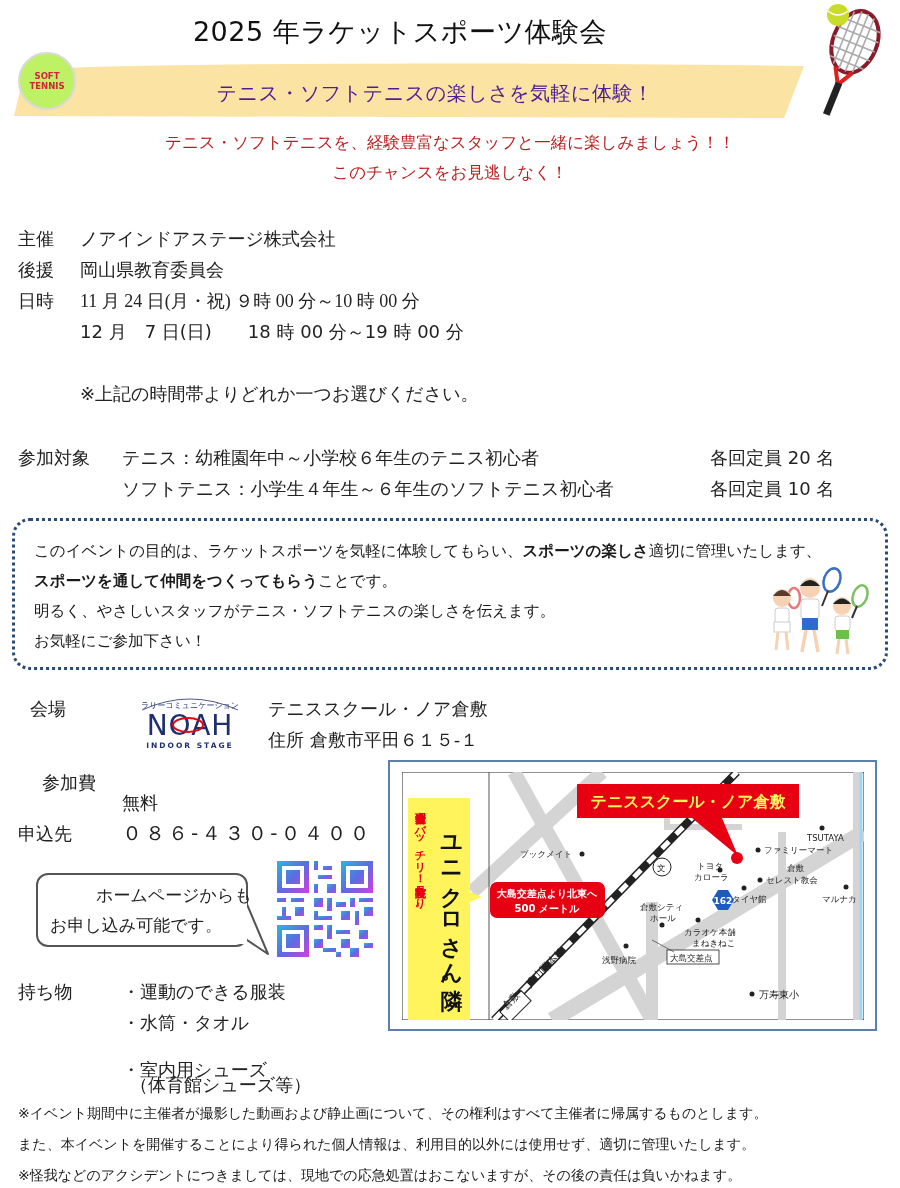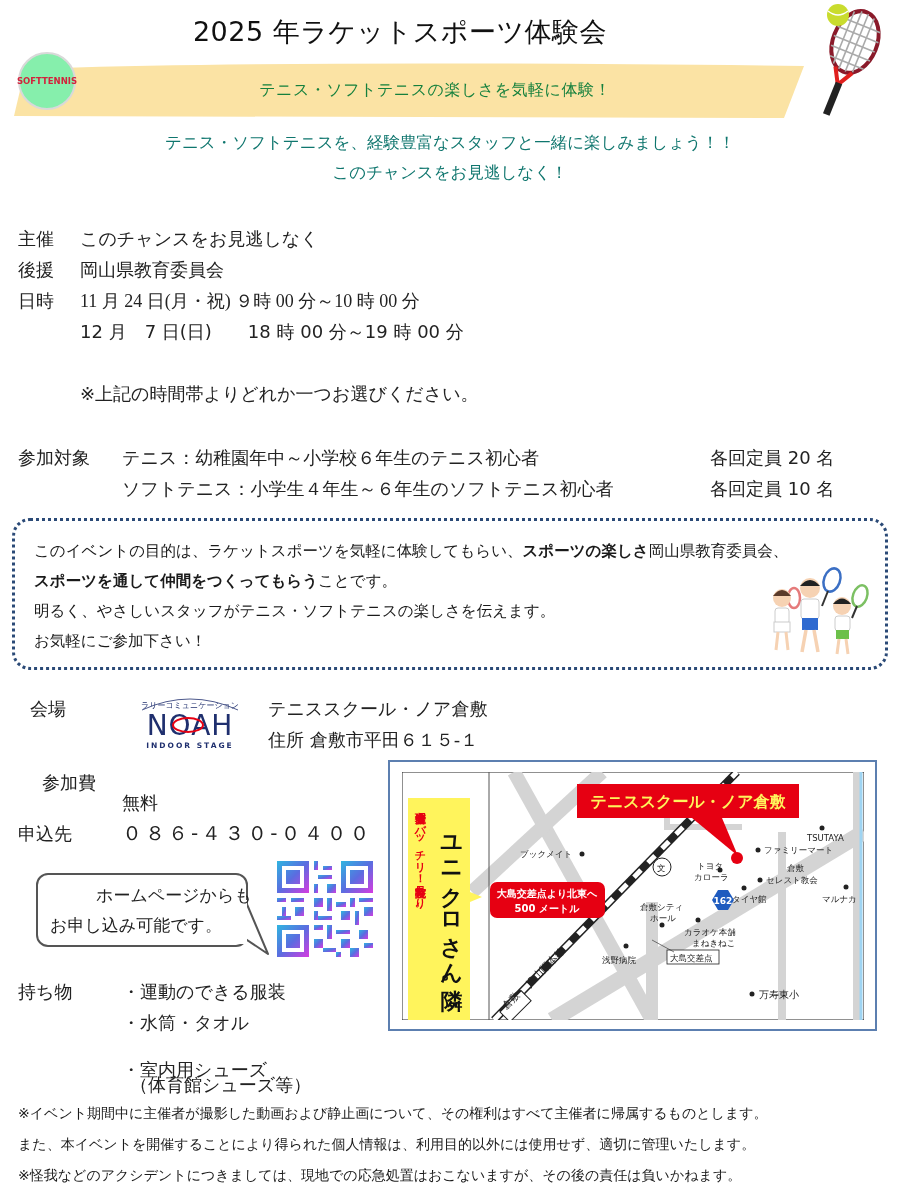--- a/index.html
+++ b/index.html
@@ -3,26 +3,26 @@
 <meta charset="utf-8">
 <style>
   * { box-sizing: border-box; margin: 0; padding: 0; }
   html, body { width: 900px; height: 1188px; background: #ffffff; overflow: hidden; }
   body { position: relative; font-family: "DejaVu Sans", "Liberation Sans", sans-serif; color: #1a1a1a; }
   .abs { position: absolute; }
 
   
   .title { left: 0; width: 800px; top: 14px; text-align: center; font-size: 27px; letter-spacing: 0.5px; color: #111; }
   .banner { left: 14px; top: 56px; width: 790px; height: 62px; }
-  .subtitle { left: 0; width: 870px; top: 80px; text-align: center; font-size: 16px; color: #15803d; letter-spacing: 0.5px; }
-  .ball { left: 18px; top: 52px; width: 58px; height: 58px; border-radius: 50%; background: #86efac; border: 2px solid #d9d9d9; display: flex; align-items: center; justify-content: center; }
+  .subtitle { left: 0; width: 870px; top: 80px; text-align: center; font-size: 20px; color: #4c1d95; letter-spacing: 0.5px; }
+  .ball { left: 18px; top: 52px; width: 58px; height: 58px; border-radius: 50%; background: #bef264; border: 2px solid #d9d9d9; display: flex; flex-direction: column; align-items: center; justify-content: center; }
   .ball span { font-size: 8.5px; font-weight: bold; color: #d2233c; line-height: 10px; }
   .racket { left: 800px; top: 2px; width: 90px; height: 118px; }
 
-  .intro { left: 0; width: 900px; text-align: center; font-size: 16.5px; color: #0f766e; }
+  .intro { left: 0; width: 900px; text-align: center; font-size: 16.5px; color: #b91c1c; }
 
   .row { left: 18px; font-size: 18px; color: #222; white-space: nowrap; }
   .val { position: absolute; font-size: 18px; color: #222; white-space: nowrap; }
 
   .purpose-box { left: 12px; top: 518px; width: 876px; height: 152px; border: 3px dotted #2b4a77; border-radius: 18px; }
   .purpose-line { left: 34px; font-size: 15.5px; color: #1a1a1a; white-space: nowrap; }
   .purpose-line b { font-weight: bold; }
   .kids { left: 760px; top: 566px; width: 110px; height: 94px; }
 
   .noah { left: 122px; top: 694px; width: 136px; height: 56px; }
@@ -67,36 +67,36 @@
     <rect x="52" y="84" width="7" height="34" fill="#222"></rect>
   </g>
   <circle cx="38" cy="13" r="11" fill="#c9dc2e"></circle>
   <path d="M28 9 Q38 17 48 9" stroke="#fff" stroke-width="1.5" fill="none"></path>
 </svg>
 
 <div class="abs intro" style="top:132px;">テニス・ソフトテニスを、経験豊富なスタッフと一緒に楽しみましょう！！</div>
 <div class="abs intro" style="top:162px;">このチャンスをお見逃しなく！</div>
 
 <div class="abs row" style="top:227px;">主催</div>
-<div class="val" style="left:80px; top:227px;">このチャンスをお見逃しなく</div>
+<div class="val" style="left:80px; top:227px;">ノアインドアステージ株式会社</div>
 <div class="abs row" style="top:258px;">後援</div>
 <div class="val" style="left:80px; top:258px;font-family:Liberation Serif, serif;">岡山県教育委員会</div>
 <div class="abs row" style="top:289px;">日時</div>
 <div class="val" style="left:80px; top:289px;font-family:Liberation Serif, serif;">11 月 24 日(月・祝) ９時 00 分～10 時 00 分</div>
 <div class="val" style="left:80px; top:320px;">12 月　7 日(日)　　18 時 00 分～19 時 00 分</div>
 <div class="val" style="left:80px; top:382px;">※上記の時間帯よりどれか一つお選びください。</div>
 
 <div class="abs row" style="top:446px;">参加対象</div>
 <div class="val" style="left:122px; top:446px;">テニス：幼稚園年中～小学校６年生のテニス初心者</div>
 <div class="val" style="left:710px; top:446px;">各回定員 20 名</div>
 <div class="val" style="left:122px; top:477px;">ソフトテニス：小学生４年生～６年生のソフトテニス初心者</div>
 <div class="val" style="left:710px; top:477px;">各回定員 10 名</div>
 
 <div class="abs purpose-box"></div>
-<div class="abs purpose-line" style="top:541px;"><span>このイベントの目的は、ラケットスポーツを気軽に体験してもらい、</span><b>スポーツの楽しさ</b><span>岡山県教育委員会、</span></div>
+<div class="abs purpose-line" style="top:541px;"><span>このイベントの目的は、ラケットスポーツを気軽に体験してもらい、</span><b>スポーツの楽しさ</b><span>適切に管理いたします、</span></div>
 <div class="abs purpose-line" style="top:571px;"><b>スポーツを通して仲間をつくってもらう</b><span>ことです。</span></div>
 <div class="abs purpose-line" style="top:601px;">明るく、やさしいスタッフがテニス・ソフトテニスの楽しさを伝えます。</div>
 <div class="abs purpose-line" style="top:631px;">お気軽にご参加下さい！</div>
 <svg class="abs kids" viewBox="0 0 110 94">
 
   <ellipse cx="72" cy="14" rx="8" ry="12" fill="#fff" stroke="#3b6fc4" stroke-width="2.5" transform="rotate(20 72 14)"></ellipse>
   <line x1="68" y1="25" x2="62" y2="40" stroke="#333" stroke-width="2"></line>
 
   <ellipse cx="100" cy="30" rx="7" ry="11" fill="#fff" stroke="#7cc063" stroke-width="2.5" transform="rotate(20 100 30)"></ellipse>
   <line x1="97" y1="40" x2="92" y2="52" stroke="#333" stroke-width="2"></line>

